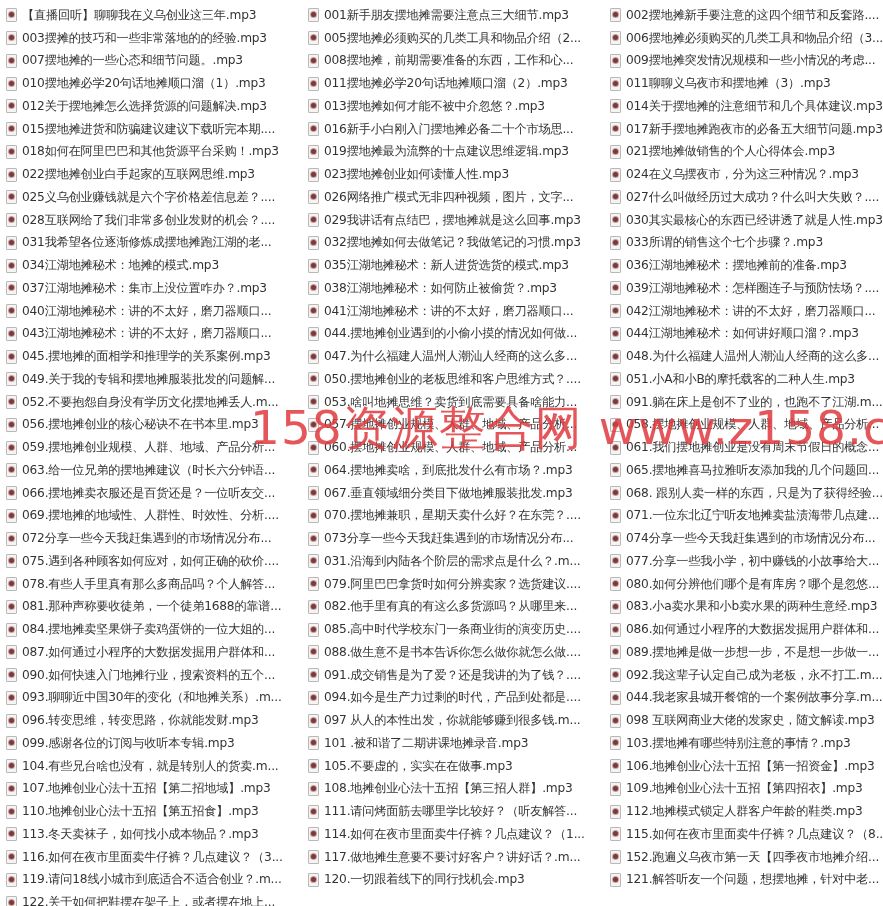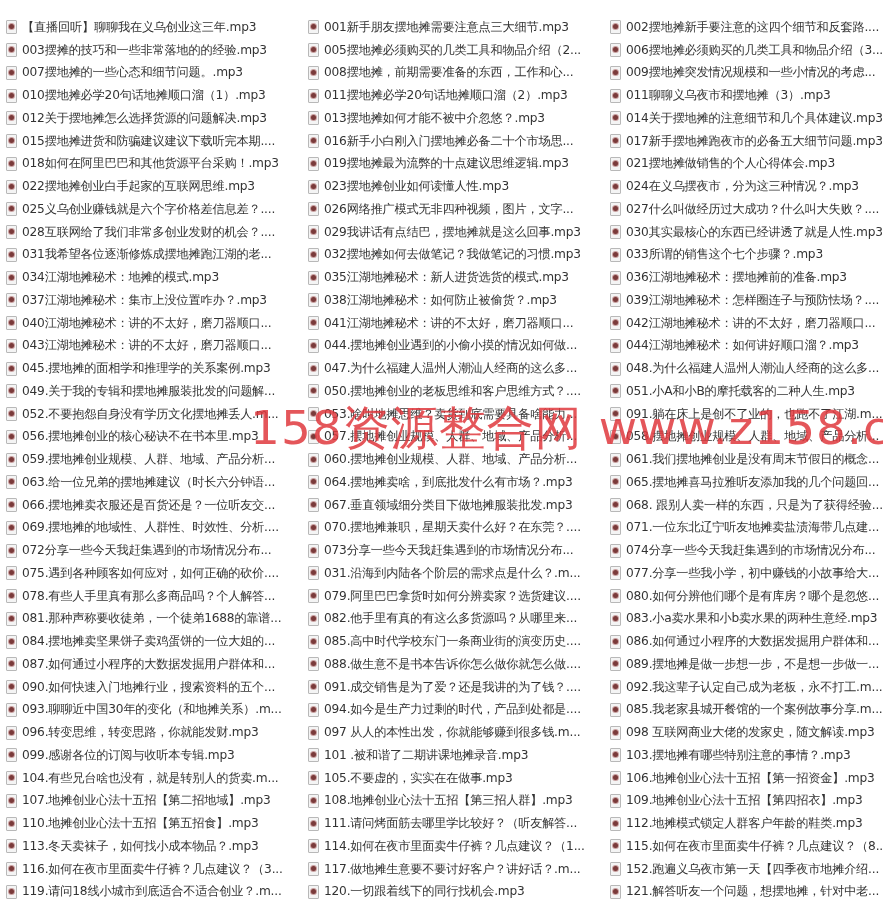--- a/index.html
+++ b/index.html
@@ -1,20 +1,20 @@
 <!DOCTYPE html>
 <html><head>
 <meta charset="utf-8">
 <style>
   html, body { margin:0; padding:0; background:#ffffff; }
   body { width:883px; height:906px; position:relative; overflow:hidden;
          font-family:"DejaVu Sans","Liberation Sans",sans-serif; }
   .grid { position:absolute; left:0; top:0; width:883px; height:906px;
           display:grid; grid-template-columns: 302px 302px 279px; grid-auto-rows: 22.75px;
-          padding-top:16px; box-sizing:border-box; }
+          padding-top:4px; box-sizing:border-box; }
   .item { display:flex; align-items:center; height:22.75px; padding-left:6px; white-space:nowrap; overflow:hidden; cursor:default; }
   .icon { width:11px; height:14px; border:1px solid #b8b8b8; background:#f4f4f4; box-sizing:border-box;
           position:relative; flex:0 0 auto; margin-right:5px; border-radius:1px; }
   .icon::after { content:""; position:absolute; left:2px; top:3px; width:5px; height:5px; border-radius:50%;
           background:#7a3a3a; box-shadow:0 0 0 1px #c9a0a0; }
   .label { font-size:12.2px; color:#333333; letter-spacing:-0.2px; overflow:hidden; text-overflow:clip; }
   .watermark { position:absolute; left:250px; top:404px; font-size:47px; color:#e0393e; opacity:0.85;
                font-family:"DejaVu Sans","Liberation Sans",sans-serif; white-space:nowrap; letter-spacing:1px;
                pointer-events:none; line-height:1; }
 </style>
@@ -385,21 +385,21 @@
     <div class="item">
       <span class="icon"></span>
       <span class="label">093.聊聊近中国30年的变化（和地摊关系）.m...</span>
     </div>
     <div class="item">
       <span class="icon"></span>
       <span class="label">094.如今是生产力过剩的时代，产品到处都是....</span>
     </div>
     <div class="item">
       <span class="icon"></span>
-      <span class="label">085.我老家县城开餐馆的一个案例故事分享.m...</span>
+      <span class="label">044.我老家县城开餐馆的一个案例故事分享.m...</span>
     </div>
     <div class="item">
       <span class="icon"></span>
       <span class="label">096.转变思维，转变思路，你就能发财.mp3</span>
     </div>
     <div class="item">
       <span class="icon"></span>
       <span class="label">097 从人的本性出发，你就能够赚到很多钱.m...</span>
     </div>
     <div class="item">

